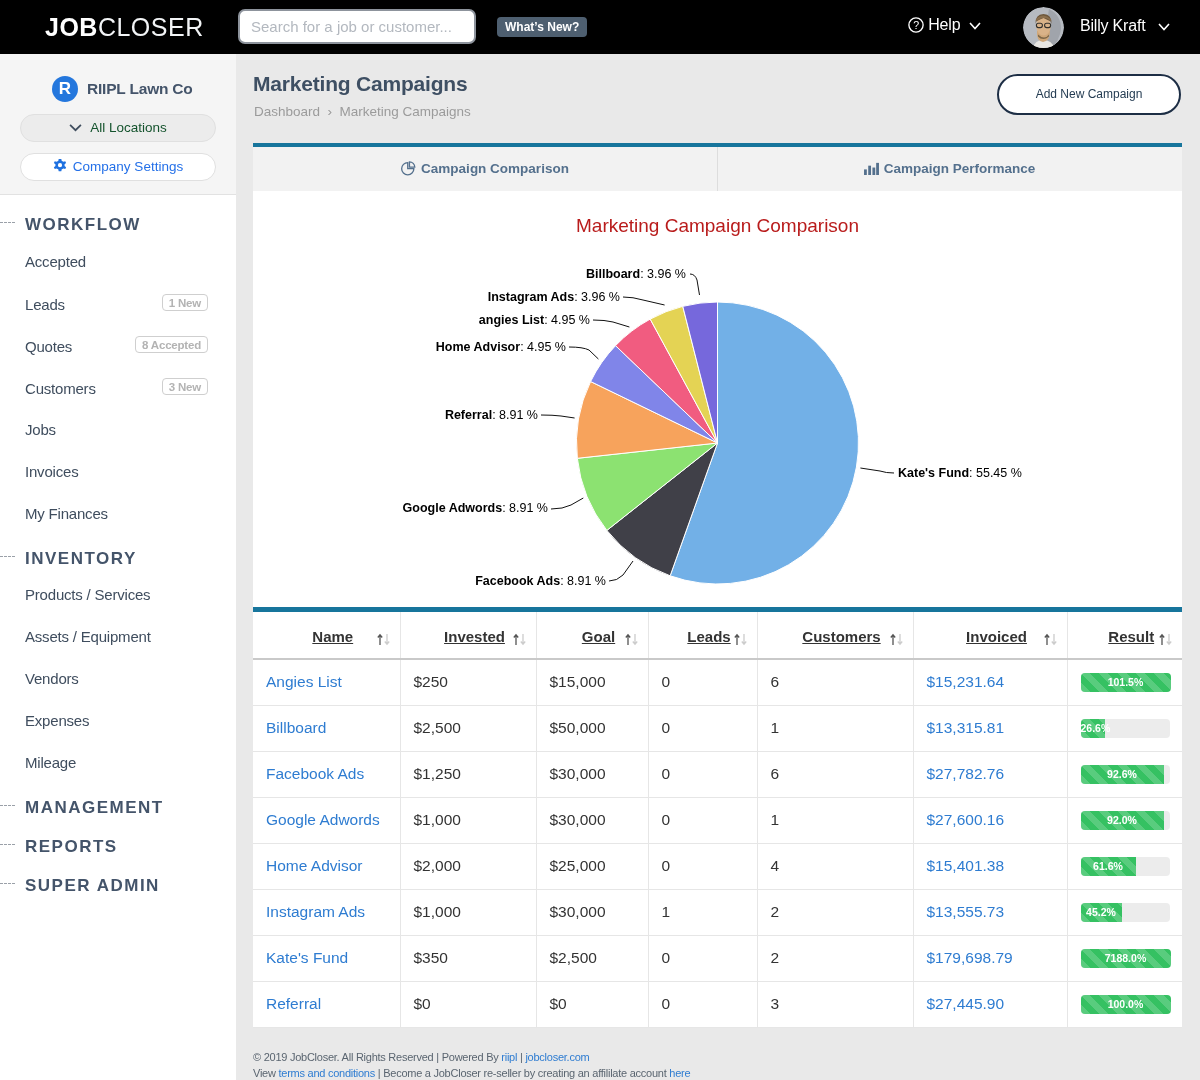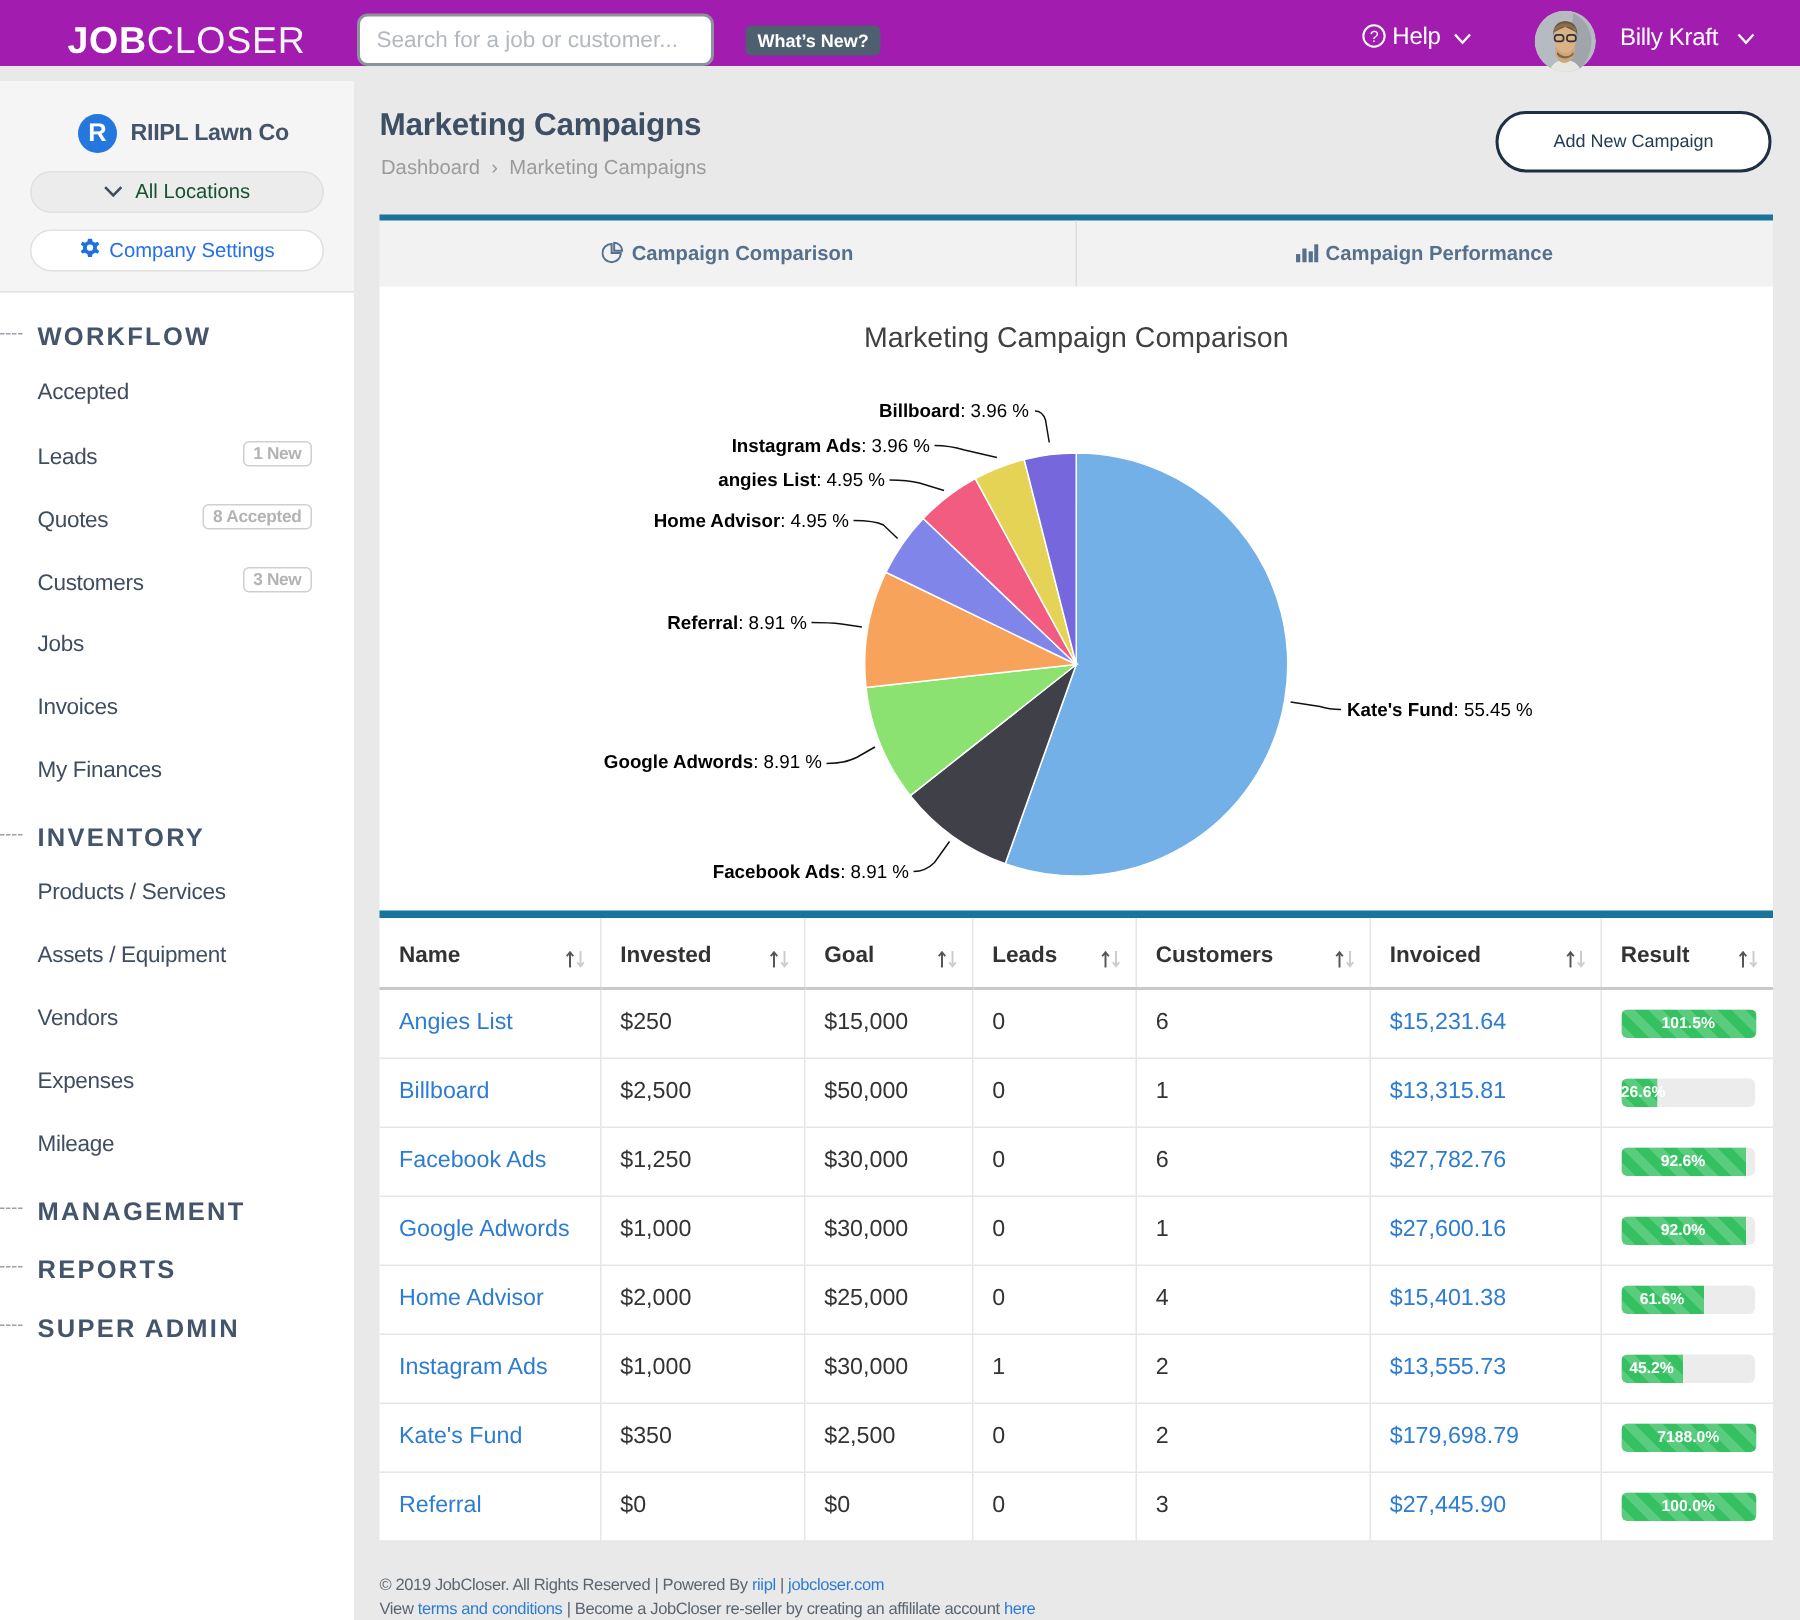--- a/index.html
+++ b/index.html
@@ -1,20 +1,20 @@
 <!DOCTYPE html>
 <html><head>
 <meta charset="utf-8">
 <style>
 * { margin:0; padding:0; box-sizing:border-box; }
 html,body { width:1200px; height:1080px; overflow:hidden; background:#e9e9e9;
   font-family:"Liberation Sans", sans-serif; }
 
 
-.navbar { position:absolute; left:0; top:0; width:1200px; height:44px; background:#a21caf; }
+.navbar { position:absolute; left:0; top:0; width:1200px; height:54px; background:#000000; }
 .logo { position:absolute; left:45px; top:13px; font-size:25px; color:#fff; letter-spacing:0.5px; }
 .logo b { font-weight:bold; } .logo span { font-weight:normal; color:#f2f4f6; }
 .search { position:absolute; left:238px; top:9px; width:238px; height:35px; background:#fff;
   border:2px solid #8d939c; border-radius:7px; color:#b3b8bf; font-size:15px; line-height:31px; padding-left:11px; }
 .whatsnew { position:absolute; left:497px; top:17px; height:20px; background:#4e5f70; border-radius:4px;
   color:#fff; font-weight:bold; font-size:12px; line-height:20px; padding:0 8px; }
 .help { position:absolute; left:908px; top:16px; color:#fff; font-size:16px; letter-spacing:-0.2px; }
 .uname { position:absolute; left:1080px; top:17px; color:#fff; font-size:16px; letter-spacing:-0.2px; }
 .avatar { position:absolute; left:1023px; top:7px; width:41px; height:41px; border-radius:50%; overflow:hidden; }
 
@@ -39,27 +39,27 @@
 .h1 { position:absolute; left:17px; top:18px; font-size:21px; font-weight:bold; color:#3e4f63; letter-spacing:-0.2px; }
 .crumb { position:absolute; left:18px; top:50px; font-size:13.5px; color:#9b9b9b; }
 .addbtn { position:absolute; left:761px; top:20px; width:184px; height:41px; background:#fff;
   border:2px solid #1d2e45; border-radius:21px; color:#243c52; font-size:12px; text-align:center; line-height:37px; }
 .tabs { position:absolute; left:17px; top:89px; width:929px; height:48px; background:#f2f2f2; border-top:4px solid #17759c; }
 .tab { position:absolute; top:0; width:464px; height:44px; text-align:center; font-size:13.5px; font-weight:bold;
   color:#54708d; line-height:44px; }
 .tab2 { border-left:1px solid #ddd; }
 .panel { position:absolute; left:17px; background:#fff; }
 .chartpanel { top:137px; width:929px; height:416px; }
-.charttitle { position:absolute; left:0; top:24px; width:929px; text-align:center; font-size:19px; color:#404040; }
+.charttitle { position:absolute; left:0; top:24px; width:929px; text-align:center; font-size:19px; color:#b91c1c; }
 
 
 .tablepanel { top:553px; width:929px; height:420px; border-top:5px solid #17759c; }
 table.dt { border-collapse:collapse; width:929px; table-layout:fixed; font-size:15.5px; }
-table.dt th { font-size:15px; color:#333; text-align:left; font-weight:bold; height:47px;
-  border-bottom:2px solid #c9c9c9; border-right:1px solid #e6e6e6; padding-left:13px; padding-top:3px; position:relative; }
+table.dt th { font-size:15px; color:#333; text-align:center; font-weight:bold; height:47px;
+  border-bottom:2px solid #c9c9c9; border-right:1px solid #e6e6e6; padding-left:13px; padding-top:3px; position:relative;text-decoration:underline; }
 table.dt td { height:46px; border-bottom:1px solid #e6e6e6; border-right:1px solid #e6e6e6; padding-left:13px; color:#333; }
 table.dt th:last-child, table.dt td:last-child { border-right:none; }
 table.dt td.link { color:#2e7cd1; } a { color:#2e7cd1; text-decoration:none; }
 .sort { position:absolute; right:8px; top:20px; }
 .pbar { position:relative; width:89px; height:19px; background:#ececec; border-radius:4px; margin-top:1px; }
 .pfill { position:absolute; left:0; top:0; height:19px; border-radius:4px 0 0 4px; background:#35c162;
   background-image:repeating-linear-gradient(45deg, rgba(255,255,255,0.18) 0 6.5px, rgba(255,255,255,0) 6.5px 13px); }
 .pfull { border-radius:4px; }
 .plabel { position:absolute; left:0; top:0; height:19px; line-height:19px; color:#fff; font-size:10.5px; font-weight:bold;
   text-align:center; white-space:nowrap; }

